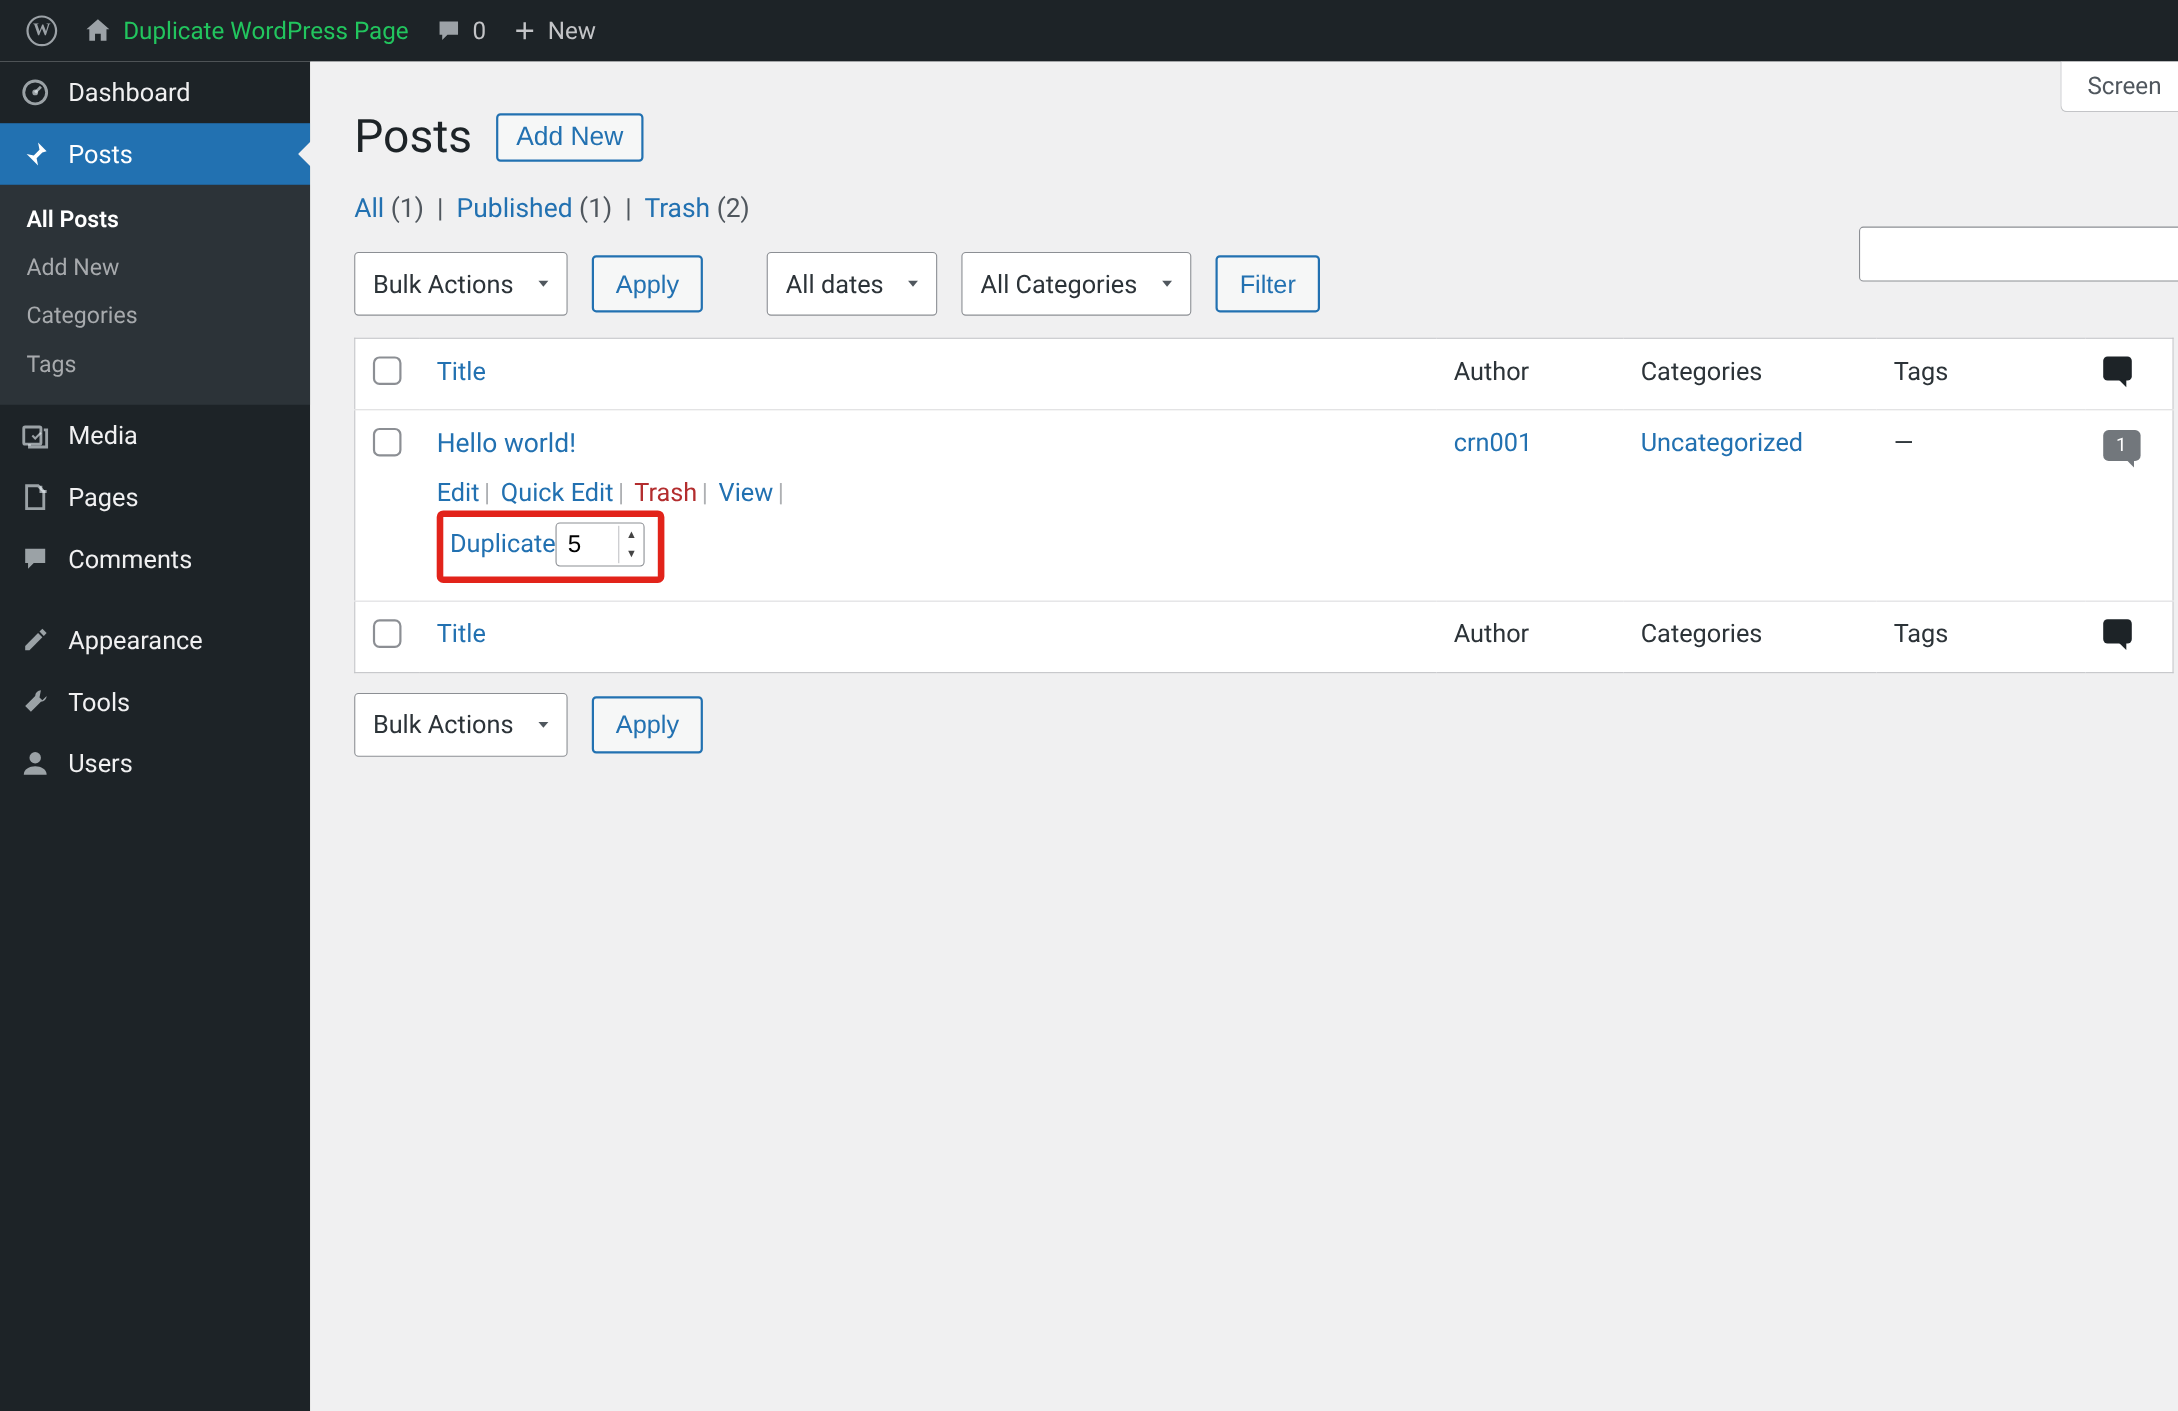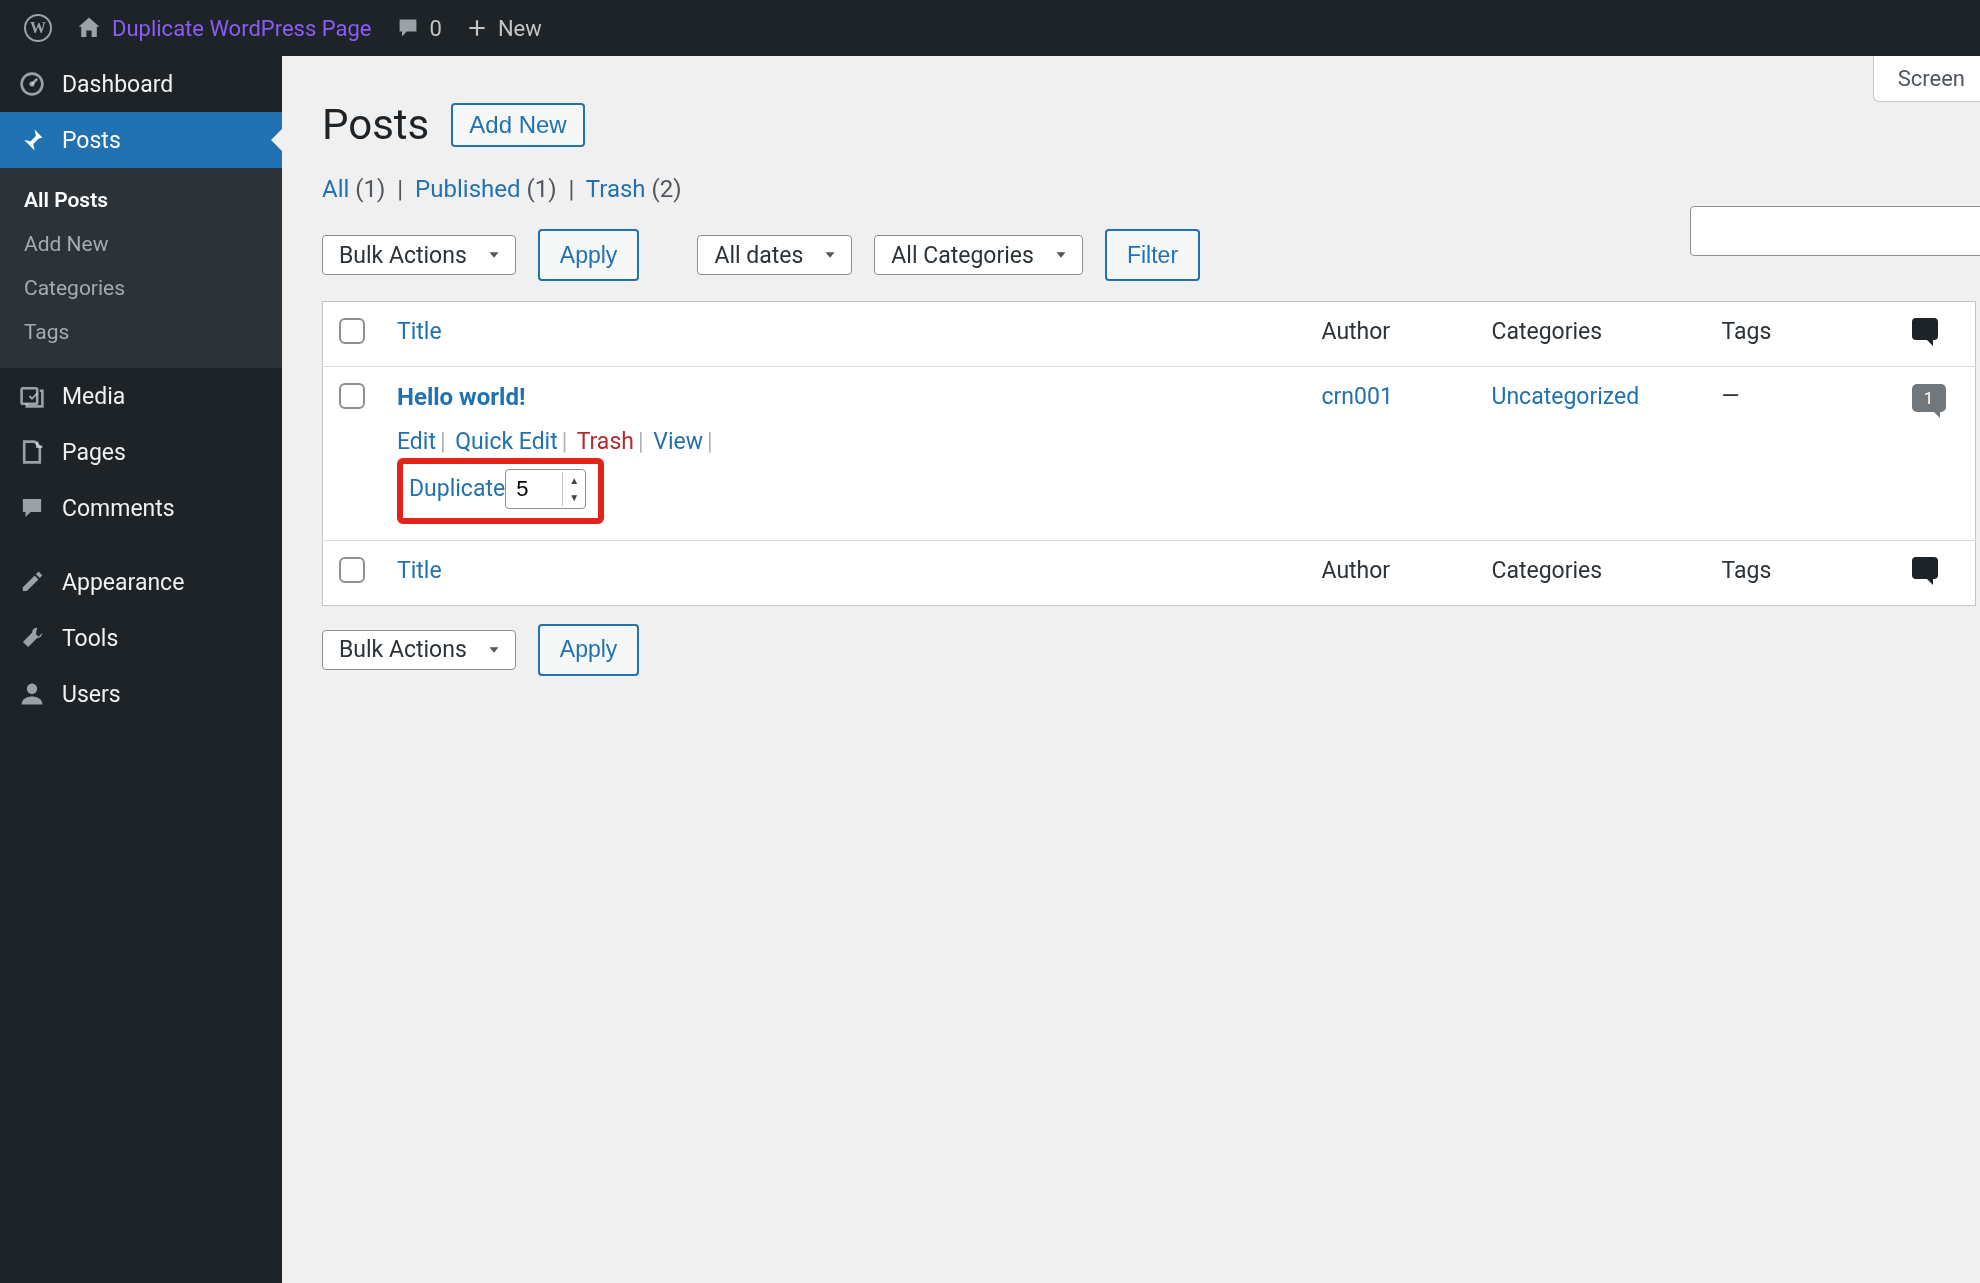--- a/index.html
+++ b/index.html
@@ -1,21 +1,21 @@
 <!DOCTYPE html>
 <html><head>
 <meta charset="utf-8">
 <style>
 * { box-sizing: border-box; margin: 0; padding: 0; }
 body { font-family: -apple-system, BlinkMacSystemFont, "Segoe UI", Roboto, sans-serif; background: #f0f0f1; overflow: hidden; width: 1980px; height: 1283px; }
 
 
 .adminbar { background: #1d2327; color: #c3c4c7; height: 56px; display: flex; align-items: center; padding: 0 12px; font-size: 22px; width: 1980px; }
 .adminbar .ab-item { display: flex; align-items: center; gap: 10px; padding: 0 12px; color: #c3c4c7; }
-.adminbar .site-name { color: #8b5cf6; }
+.adminbar .site-name { color: #22c55e; }
 .adminbar .wp-logo { width: 28px; height: 28px; border: 2.5px solid #9ca2a7; border-radius: 50%; display: inline-flex; align-items: center; justify-content: center; font-weight: 700; font-size: 16px; color: #9ca2a7; font-family: Georgia, serif; }
 
 
 .wrap { display: flex; height: calc(1283px - 56px); width: 1980px; }
 
 
 .sidebar { width: 282px; background: #1d2327; color: #f0f0f1; font-size: 23px; display: flex; flex-direction: column; }
 .menu-item { display: flex; align-items: center; gap: 16px; padding: 14px 18px; color: #f0f0f1; cursor: pointer; position: relative; }
 .menu-item .mi-icon { width: 28px; height: 28px; display: inline-flex; align-items: center; justify-content: center; color: rgba(240,246,252,.6); }
 .menu-item.current { background: #2271b1; color: #fff; }
@@ -34,34 +34,34 @@
 .add-new-btn { border: 2px solid #2271b1; color: #2271b1; background: #f6f7f7; padding: 6px 16px; font-size: 24px; border-radius: 4px; cursor: pointer; }
 .search-box { position: absolute; top: 150px; right: -10px; }
 .search-input { border: 1px solid #8c8f94; border-radius: 4px; padding: 8px 10px; width: 300px; height: 50px; font-size: 20px; }
 
 .subsubsub { margin-top: 26px; font-size: 24px; color: #50575e; }
 .subsubsub a { color: #2271b1; text-decoration: none; }
 .subsubsub .count { color: #50575e; }
 .subsubsub .sep { color: #50575e; padding: 0 6px; }
 
 .tablenav { display: flex; align-items: center; gap: 22px; margin-top: 26px; }
-.select-ctl { border: 1px solid #8c8f94; border-radius: 4px; background: #fff; padding: 0 48px 0 16px; height: 40px; display: inline-flex; align-items: center; font-size: 23px; color: #2c3338; position: relative; }
+.select-ctl { border: 1px solid #8c8f94; border-radius: 4px; background: #fff; padding: 0 48px 0 16px; height: 58px; display: inline-flex; align-items: center; font-size: 23px; color: #2c3338; position: relative; }
 .select-ctl .chev { position: absolute; right: 12px; top: 50%; transform: translateY(-50%); color: #50575e; }
 .btn { border: 2px solid #2271b1; color: #2271b1; background: #f6f7f7; padding: 0 20px; height: 52px; display: inline-flex; align-items: center; font-size: 23px; border-radius: 4px; cursor: pointer; }
 
 
 .wp-table { background: #fff; border: 1px solid #c3c4c7; margin-top: 20px; width: calc(100% - 4px); border-collapse: collapse; }
 .wp-table th, .wp-table td { text-align: left; padding: 16px 16px; font-size: 23px; color: #2c3338; vertical-align: top; }
 .wp-table thead th, .wp-table tfoot th { font-weight: 400; }
 .wp-table thead th a, .wp-table tfoot th a { color: #2271b1; text-decoration: none; text-align: center; }
 .wp-table .cb { width: 52px; }
 .checkbox { width: 26px; height: 26px; border: 2px solid #8c8f94; border-radius: 6px; display: inline-block; background: #fff; }
 .wp-table tbody tr { border-top: 1px solid #dcdcde; }
 .wp-table tfoot tr { border-top: 1px solid #dcdcde; }
-.row-title { color: #2271b1; font-weight: 700; font-size: 24px; text-decoration: none; }
+.row-title { color: #2271b1; font-weight: 400; font-size: 24px; text-decoration: none; }
 .row-actions { margin-top: 10px; font-size: 23px; line-height: 1.8; }
 .row-actions a { color: #2271b1; text-decoration: none; }
 .row-actions .trash a { color: #b32d2e; }
 .row-actions .divider { color: #aeb0b3; padding: 0 4px; }
 .dup-box { display: inline-flex; align-items: center; border: 6px solid #e2231a; border-radius: 6px; padding: 4px 12px 8px 6px; margin-top: -4px; }
 .dup-input-wrap { display: inline-flex; align-items: center; border: 1px solid #8c8f94; border-radius: 4px; background: #fff; padding: 2px 0 2px 10px; height: 40px; }
 .dup-input { border: none; outline: none; width: 46px; font-size: 22px; }
 .spinner { display: inline-flex; flex-direction: column; border-left: 1px solid #c3c4c7; }
 .spinner .sp { width: 22px; height: 17px; display: flex; align-items: center; justify-content: center; font-size: 10px; color: #444; }
 .link { color: #2271b1; text-decoration: none; }

